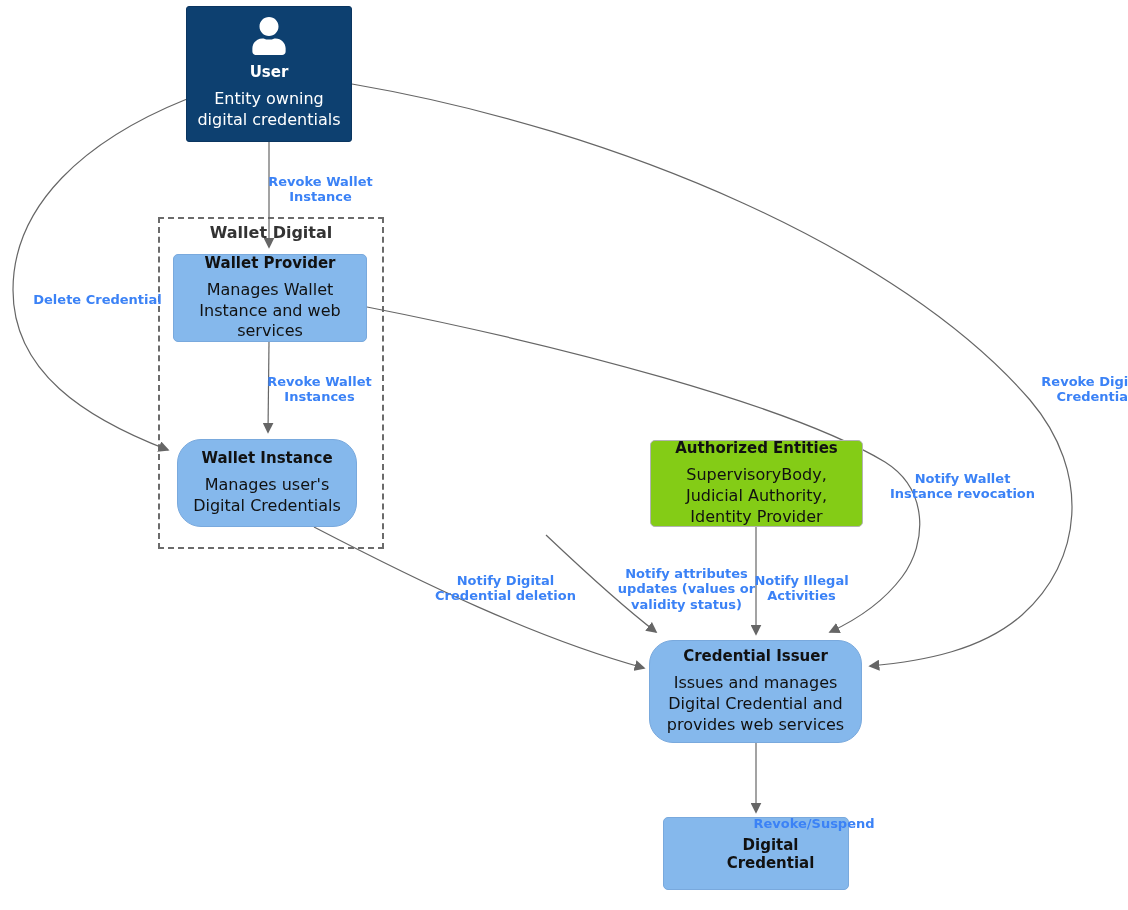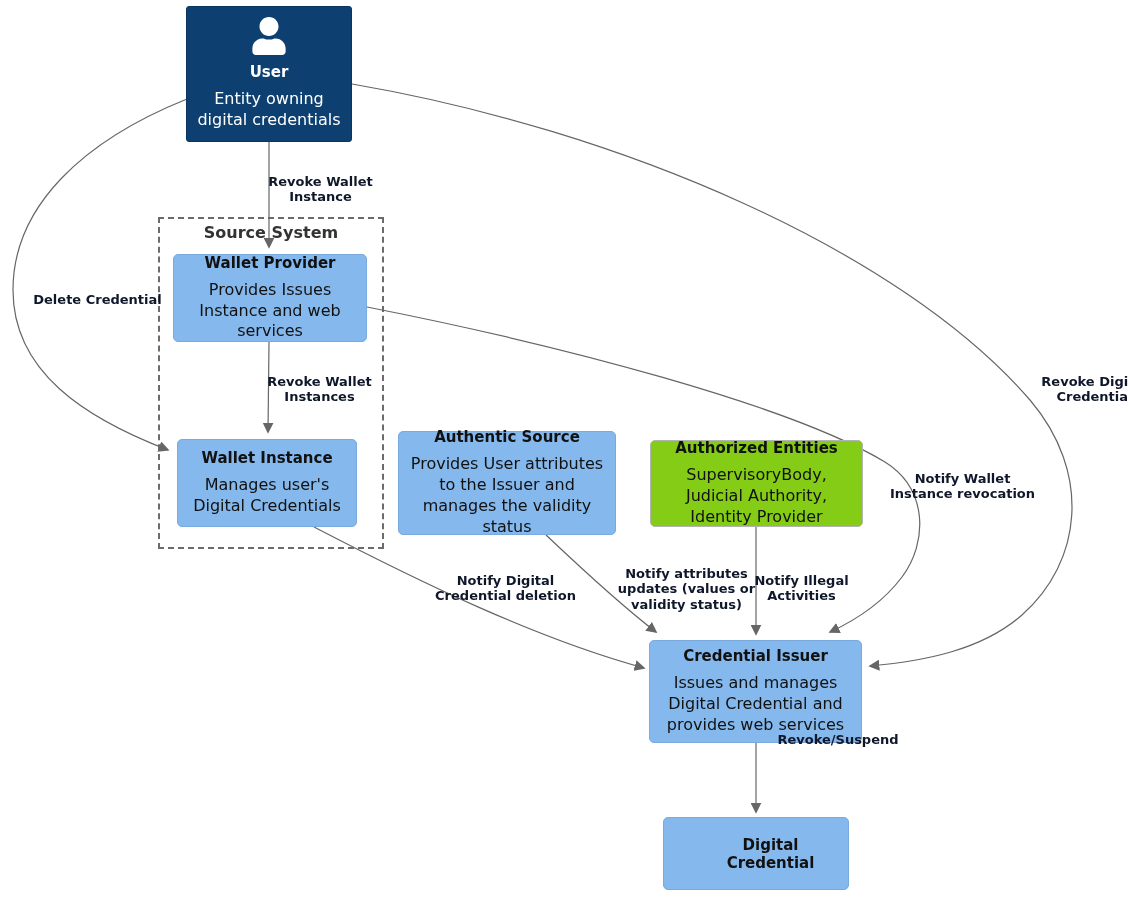--- a/index.html
+++ b/index.html
@@ -20,31 +20,31 @@
     display:flex;flex-direction:column;justify-content:center;align-items:center;
     text-align:center;padding:6px 8px;gap:8px;
   }
   .node-blue{background:#85b8ec;border:1px solid #79a9dd;color:#111111;}
   .node-gray{background:#84cc16;border:1px solid #b3b3b3;color:#111111;}
   .node-navy{background:#0d4070;border:1px solid #0a3560;color:#ffffff;border-radius:3px;gap:8px;}
   .node-title{font-size:15px;font-weight:bold;line-height:1.2;}
   .node-desc{font-size:16px;line-height:1.3;}
   .user-icon{width:38px;height:38px;display:block;}
   .edge-label{
-    position:absolute;z-index:4;font-size:13px;font-weight:bold;color:#0f172a;
+    position:absolute;z-index:4;font-size:13px;font-weight:bold;color:#3b82f6;
     text-align:center;line-height:1.18;white-space:pre-line;
   }
 </style>
 </head>
 <body>
 
 <div class="canvas">
 
   <div class="ws-container" style="left:158px;top:217px;width:222px;height:328px;">
-    <div class="ws-title">Source System</div>
+    <div class="ws-title">Wallet Digital</div>
   </div>
 
   <svg class="edges" width="1128" height="910" viewBox="0 0 1128 910">
     <defs>
       <marker id="arrow" markerUnits="userSpaceOnUse" markerWidth="11" markerHeight="11" viewBox="0 0 10 10" refX="8.5" refY="5" orient="auto">
         <path d="M0,0 L10,5 L0,10 z" fill="#666666"></path>
       </marker>
     </defs>
     <g fill="none" stroke="#666666" stroke-width="1.2">
       <path d="M 269,142 L 269,247" marker-end="url(#arrow)"></path>
@@ -62,39 +62,35 @@
   <div class="node node-navy" style="left:186px;top:6px;width:166px;height:136px;">
     <svg class="user-icon" viewBox="0 0 448 512">
       <path fill="#ffffff" d="M224 256c70.7 0 128-57.3 128-128S294.7 0 224 0 96 57.3 96 128s57.3 128 128 128zm89.6 32h-16.7c-22.2 10.2-46.9 16-72.9 16s-50.6-5.8-72.9-16h-16.7C60.2 288 0 348.2 0 422.4V464c0 26.5 21.5 48 48 48h352c26.5 0 48-21.5 48-48v-41.6c0-74.2-60.2-134.4-134.4-134.4z"></path>
     </svg>
     <div class="node-title">User</div>
     <div class="node-desc">Entity owning digital credentials</div>
   </div>
 
   <div class="node node-blue" style="left:173px;top:254px;width:194px;height:88px;">
     <div class="node-title">Wallet Provider</div>
-    <div class="node-desc">Provides Issues Instance and web services</div>
+    <div class="node-desc">Manages Wallet Instance and web services</div>
   </div>
 
-  <div class="node node-blue" style="left:177px;top:439px;width:180px;height:88px;">
+  <div class="node node-blue" style="left:177px;top:439px;width:180px;height:88px;border-radius:24px;">
     <div class="node-title">Wallet Instance</div>
     <div class="node-desc">Manages user's Digital Credentials</div>
   </div>
 
-  <div class="node node-blue" style="left:398px;top:431px;width:218px;height:104px;">
-    <div class="node-title">Authentic Source</div>
-    <div class="node-desc">Provides User attributes to the Issuer and manages the validity status</div>
-  </div>
 
   <div class="node node-gray" style="left:650px;top:440px;width:213px;height:87px;">
     <div class="node-title">Authorized Entities</div>
     <div class="node-desc">SupervisoryBody, Judicial Authority, Identity Provider</div>
   </div>
 
-  <div class="node node-blue" style="left:649px;top:640px;width:213px;height:103px;">
+  <div class="node node-blue" style="left:649px;top:640px;width:213px;height:103px;border-radius:24px;">
     <div class="node-title">Credential Issuer</div>
     <div class="node-desc">Issues and manages Digital Credential and provides web services</div>
   </div>
 
   <div class="node node-blue" style="left:663px;top:817px;width:186px;height:73px;padding-left:37px;">
     <div class="node-title">Digital Credential</div>
   </div>
 
   <div class="edge-label" style="left:263px;top:174px;width:115px;">Revoke Wallet
 Instance</div>
@@ -105,15 +101,15 @@
 Credential</div>
   <div class="edge-label" style="left:428px;top:573px;width:155px;">Notify Digital
 Credential deletion</div>
   <div class="edge-label" style="left:880px;top:471px;width:165px;">Notify Wallet
 Instance revocation</div>
   <div class="edge-label" style="left:614px;top:566px;width:145px;">Notify attributes
 updates (values or
 validity status)</div>
   <div class="edge-label" style="left:744px;top:573px;width:115px;">Notify Illegal
 Activities</div>
-  <div class="edge-label" style="left:753px;top:732px;width:122px;margin-left:24px;">Revoke/Suspend</div>
+  <div class="edge-label" style="left:753px;top:816px;width:122px;">Revoke/Suspend</div>
 
 </div>
 
 </body></html>

